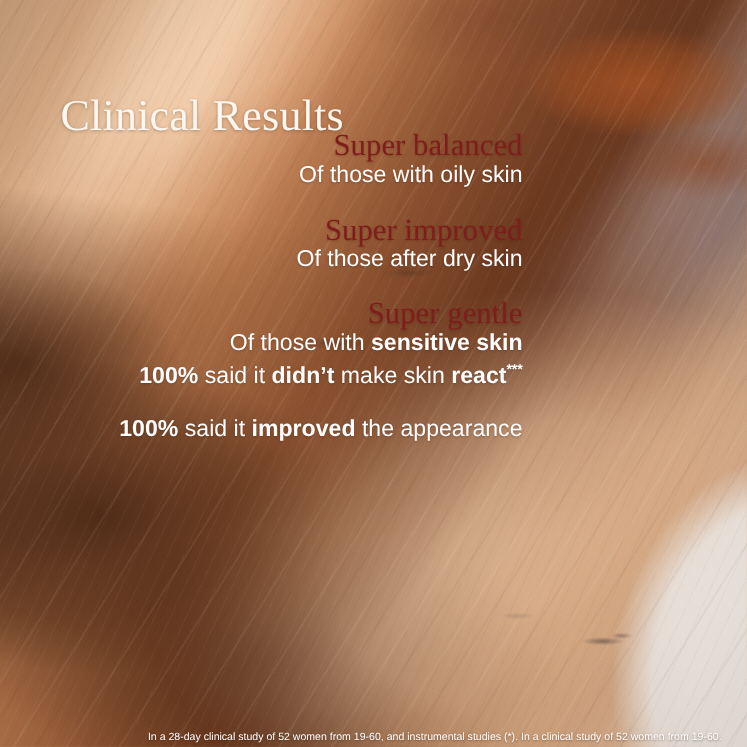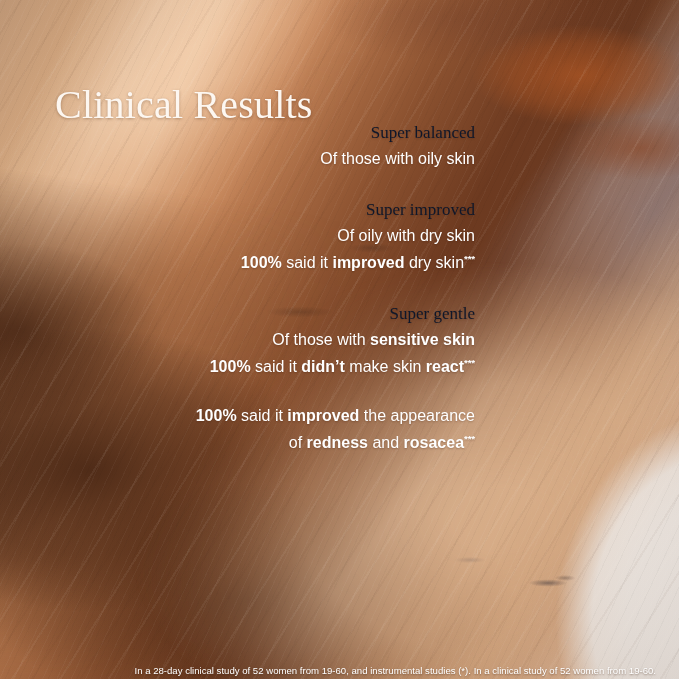--- a/index.html
+++ b/index.html
@@ -195,32 +195,32 @@
     top: 119px;
     width: 420px;
   }
 
   .result-block { margin-bottom: 25px; }
   .result-block.tight { margin-bottom: 24px; }
 
   .block-heading {
     font-family: "Liberation Serif", "DejaVu Serif", serif;
     font-weight: 400;
-    font-size: 17px;
+    font-size: 28px;
     line-height: 27px;
-    color: #0f172a;
+    color: #7f1d1d;
     text-shadow: 0 1px 2px rgba(70,35,15,0.30);
     margin: 0 0 1px 0;
     white-space: nowrap;
   }
 
   .block-line {
     font-family: "Liberation Sans", sans-serif;
     font-weight: 400;
-    font-size: 16px;
+    font-size: 21px;
     line-height: 23.5px;
     color: #ffffff;
     text-shadow: 0 1px 2px rgba(70,35,15,0.32);
     margin: 0;
     white-space: nowrap;
   }
   .block-line b { font-weight: 700; }
   .block-line sup {
     font-size: 0.62em;
     font-weight: 700;
@@ -266,31 +266,29 @@
 
     <h1 id="page-title">Clinical Results</h1>
 
     <div id="results-list">
         <div class="result-block">
           <div class="block-heading">Super balanced</div>
           <div class="block-line"><span>Of those with oily skin</span></div>
         </div>
         <div class="result-block">
           <div class="block-heading">Super improved</div>
-          <div class="block-line"><span>Of oily with dry skin</span></div>
-          <div class="block-line"><b>100%</b><span> said it </span><b>improved</b><span> dry skin</span><sup>***</sup></div>
+          <div class="block-line"><span>Of those after dry skin</span></div>
         </div>
         <div class="result-block">
           <div class="block-heading">Super gentle</div>
           <div class="block-line"><span>Of those with </span><b>sensitive skin</b></div>
           <div class="block-line"><b>100%</b><span> said it </span><b>didn’t</b><span> make skin </span><b>react</b><sup>***</sup></div>
         </div>
         <div class="result-block tight">
           <div class="block-line"><b>100%</b><span> said it </span><b>improved</b><span> the appearance</span></div>
-          <div class="block-line"><span>of </span><b>redness</b><span> and </span><b>rosacea</b><sup>***</sup></div>
         </div>
       </div>
 
     <div id="footnote">
       <p>In a 28-day clinical study of 52 women from 19-60, and instrumental studies (*). In a clinical study of 52 women from 19-60.</p>
     </div>
 
   </div>
 </div>
 

